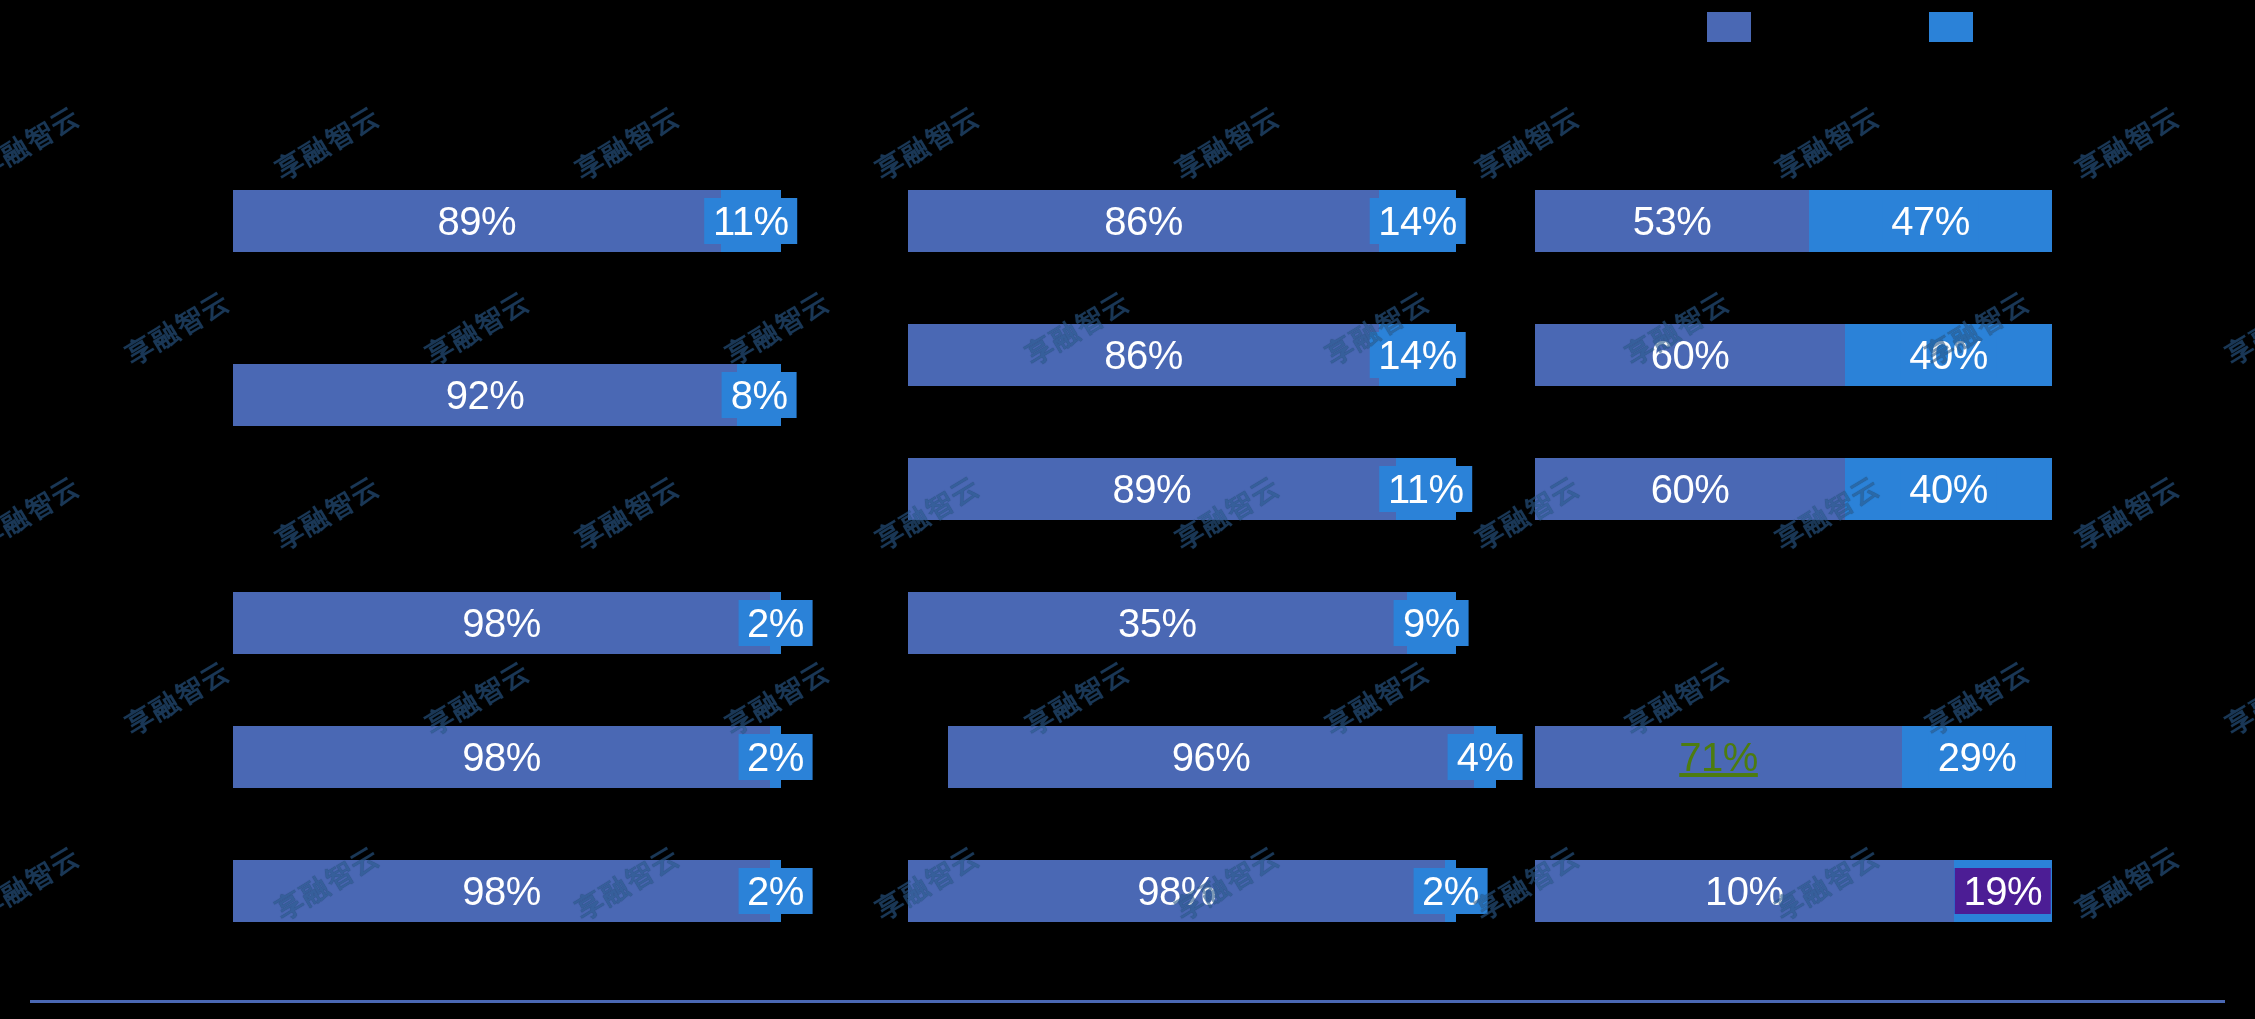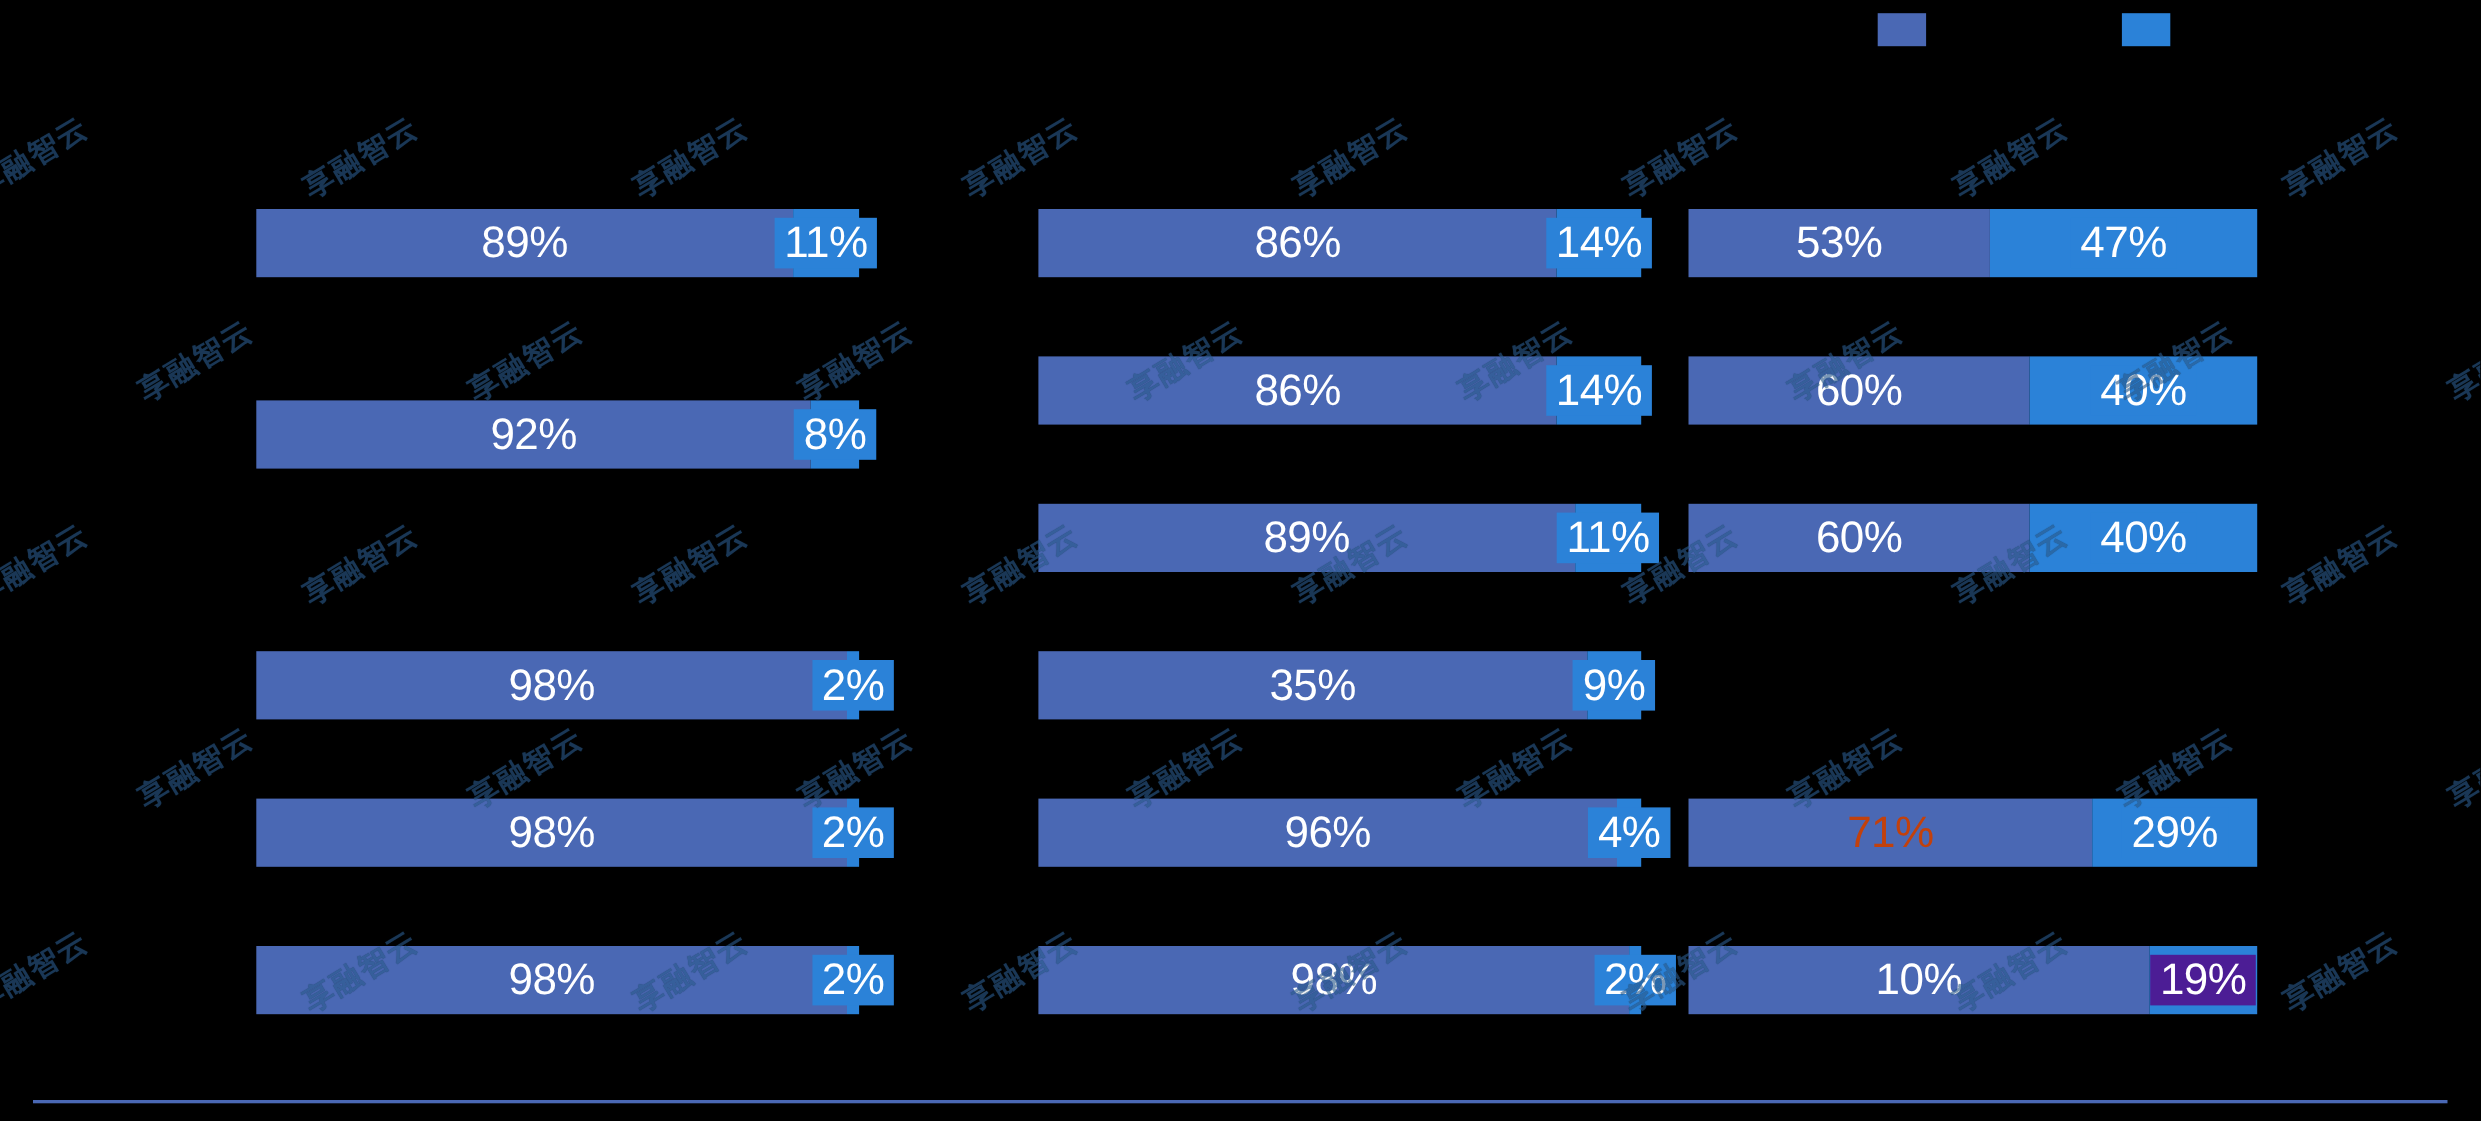--- a/index.html
+++ b/index.html
@@ -143,21 +143,21 @@
         </div>
         <div class="row" style="top: 860px; height: 62px;">
           <div class="bar">
             <div class="seg seg-a" style="width: 98%; background: rgb(74, 104, 180);"></div>
             <div class="seg seg-b" style="width: 2%; background: rgb(43, 130, 216);"></div>
             <div class="lbl lbl-a" style="left: 49%; color: rgb(255, 255, 255);">98%</div>
             <div class="lbl lbl-b" style="left: 99%; color: rgb(255, 255, 255); background: rgb(43, 130, 216);">2%</div>
           </div>
         </div>
       </div>
-      <div class="col" style="left: 944px; width: 548px;">
+      <div class="col" style="left: 908px; width: 548px;">
         <div class="row" style="top: 190px; height: 62px;">
           <div class="bar">
             <div class="seg seg-a" style="width: 86%; background: rgb(74, 104, 180);"></div>
             <div class="seg seg-b" style="width: 14%; background: rgb(43, 130, 216);"></div>
             <div class="lbl lbl-a" style="left: 43%; color: rgb(255, 255, 255);">86%</div>
             <div class="lbl lbl-b" style="left: 93%; color: rgb(255, 255, 255); background: rgb(43, 130, 216);">14%</div>
           </div>
         </div>
         <div class="row" style="top: 324px; height: 62px;">
           <div class="bar">
@@ -176,21 +176,21 @@
           </div>
         </div>
         <div class="row" style="top: 592px; height: 62px;">
           <div class="bar">
             <div class="seg seg-a" style="width: 91%; background: rgb(74, 104, 180);"></div>
             <div class="seg seg-b" style="width: 9%; background: rgb(43, 130, 216);"></div>
             <div class="lbl lbl-a" style="left: 45.5%; color: rgb(255, 255, 255);">35%</div>
             <div class="lbl lbl-b" style="left: 95.5%; color: rgb(255, 255, 255); background: rgb(43, 130, 216);">9%</div>
           </div>
         </div>
-        <div class="row" style="top: 726px; height: 46px;">
+        <div class="row" style="top: 726px; height: 46px; margin-left: 40px;">
           <div class="bar">
             <div class="seg seg-a" style="width: 96%; background: rgb(74, 104, 180);"></div>
             <div class="seg seg-b" style="width: 4%; background: rgb(43, 130, 216);"></div>
             <div class="lbl lbl-a" style="left: 48%; color: rgb(255, 255, 255);">96%</div>
             <div class="lbl lbl-b" style="left: 98%; color: rgb(255, 255, 255); background: rgb(43, 130, 216);">4%</div>
           </div>
         </div>
         <div class="row" style="top: 860px; height: 62px;">
           <div class="bar">
             <div class="seg seg-a" style="width: 98%; background: rgb(74, 104, 180);"></div>
@@ -222,21 +222,21 @@
             <div class="seg seg-a" style="width: 60%; background: rgb(74, 104, 180);"></div>
             <div class="seg seg-b" style="width: 40%; background: rgb(43, 130, 216);"></div>
             <div class="lbl lbl-a" style="left: 30%; color: rgb(255, 255, 255);">60%</div>
             <div class="lbl lbl-b" style="left: 80%; color: rgb(255, 255, 255); background: rgb(43, 130, 216);">40%</div>
           </div>
         </div>
         <div class="row" style="top: 726px; height: 62px;">
           <div class="bar">
             <div class="seg seg-a" style="width: 71%; background: rgb(74, 104, 180);"></div>
             <div class="seg seg-b" style="width: 29%; background: rgb(43, 130, 216);"></div>
-            <div class="lbl lbl-a" style="left: 35.5%; color: #c2410c;">71%</div>
+            <div class="lbl lbl-a" style="left: 35.5%; color: #4d7c0f; text-decoration: underline;">71%</div>
             <div class="lbl lbl-b" style="left: 85.5%; color: rgb(255, 255, 255); background: rgb(43, 130, 216);">29%</div>
           </div>
         </div>
         <div class="row" style="top: 860px; height: 62px;">
           <div class="bar">
             <div class="seg seg-a" style="width: 81%; background: rgb(74, 104, 180);"></div>
             <div class="seg seg-b" style="width: 19%; background: rgb(43, 130, 216);"></div>
             <div class="lbl lbl-a" style="left: 40.5%; color: rgb(255, 255, 255);">10%</div>
             <div class="lbl lbl-b" style="left: 90.5%; color: rgb(255, 255, 255); background: #4c1d95;">19%</div>
           </div>

